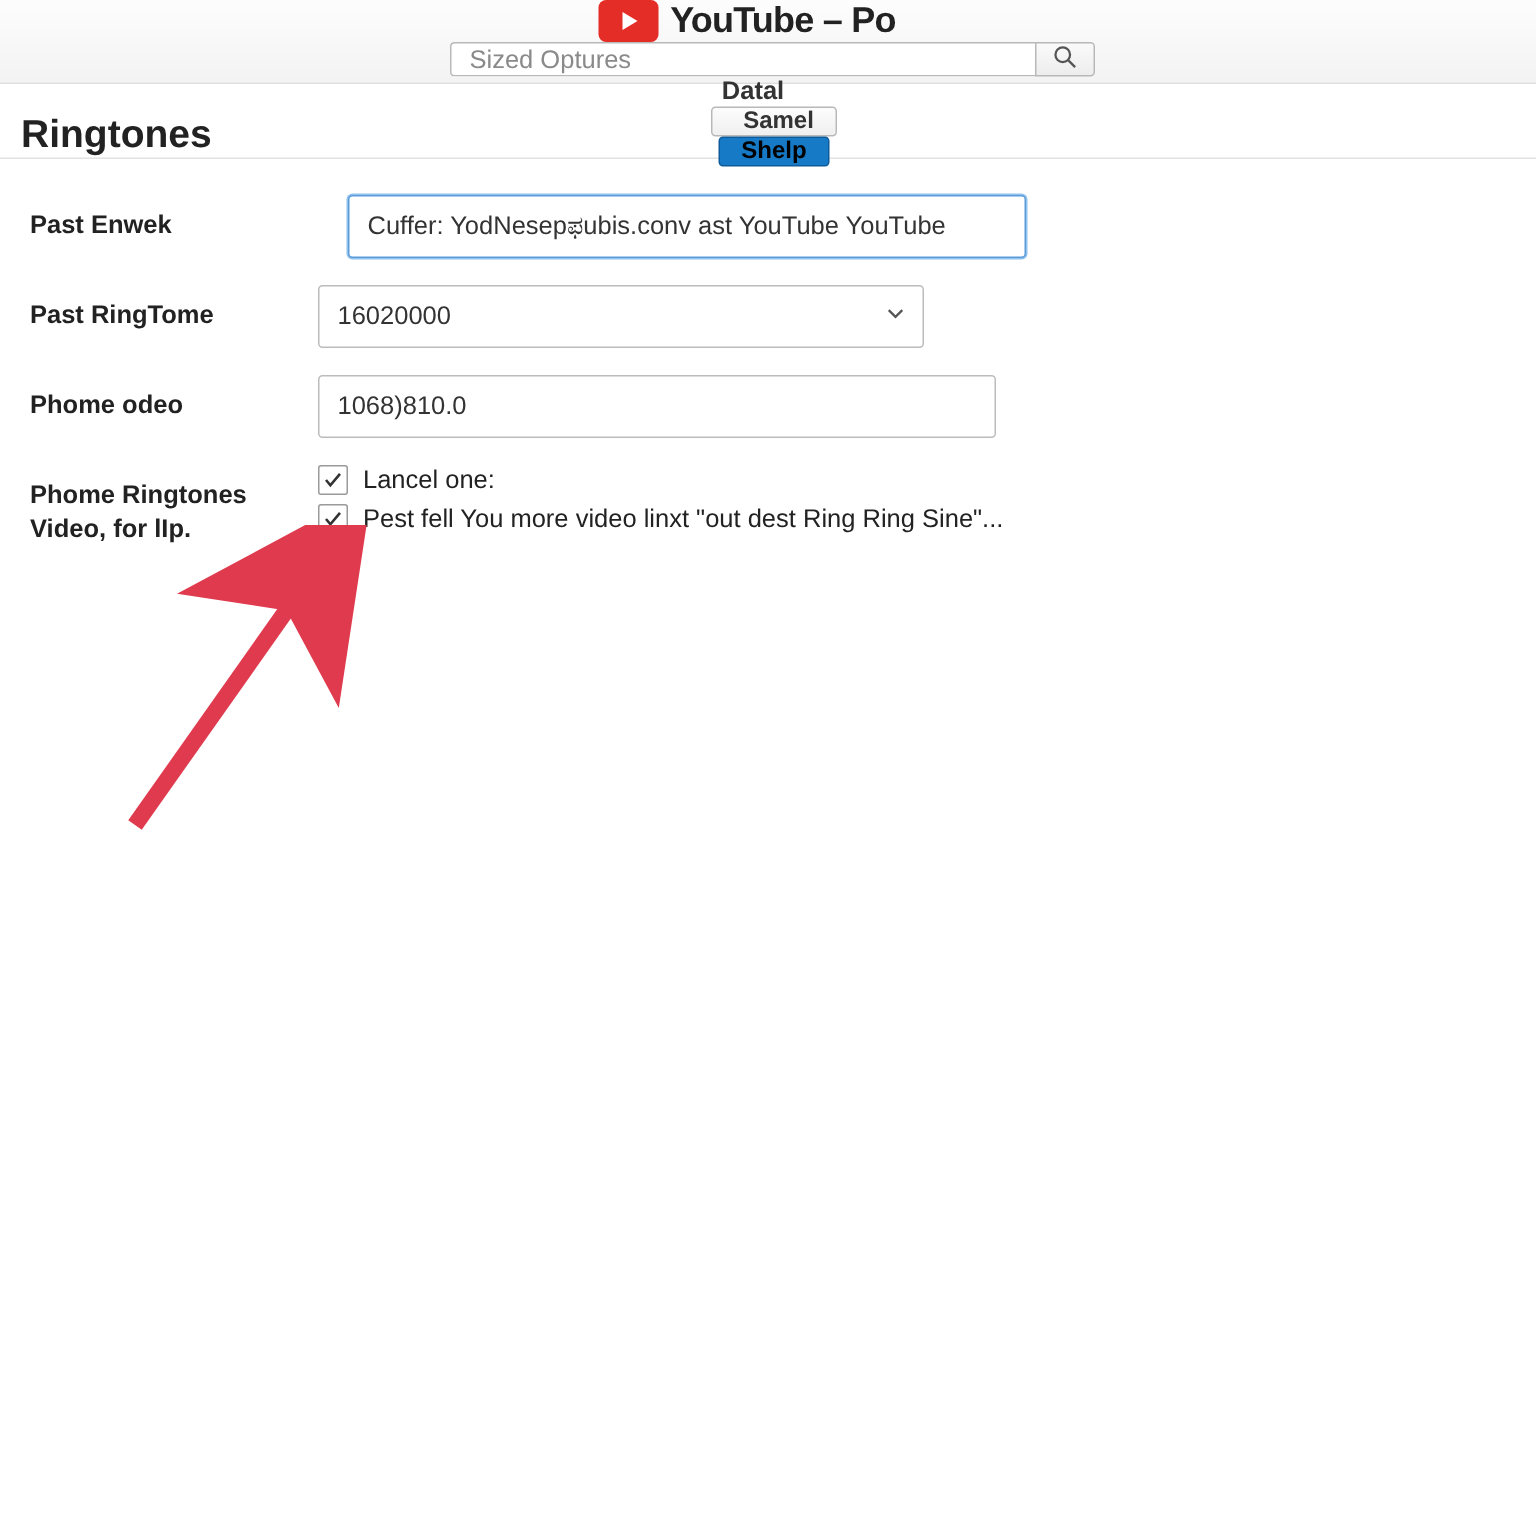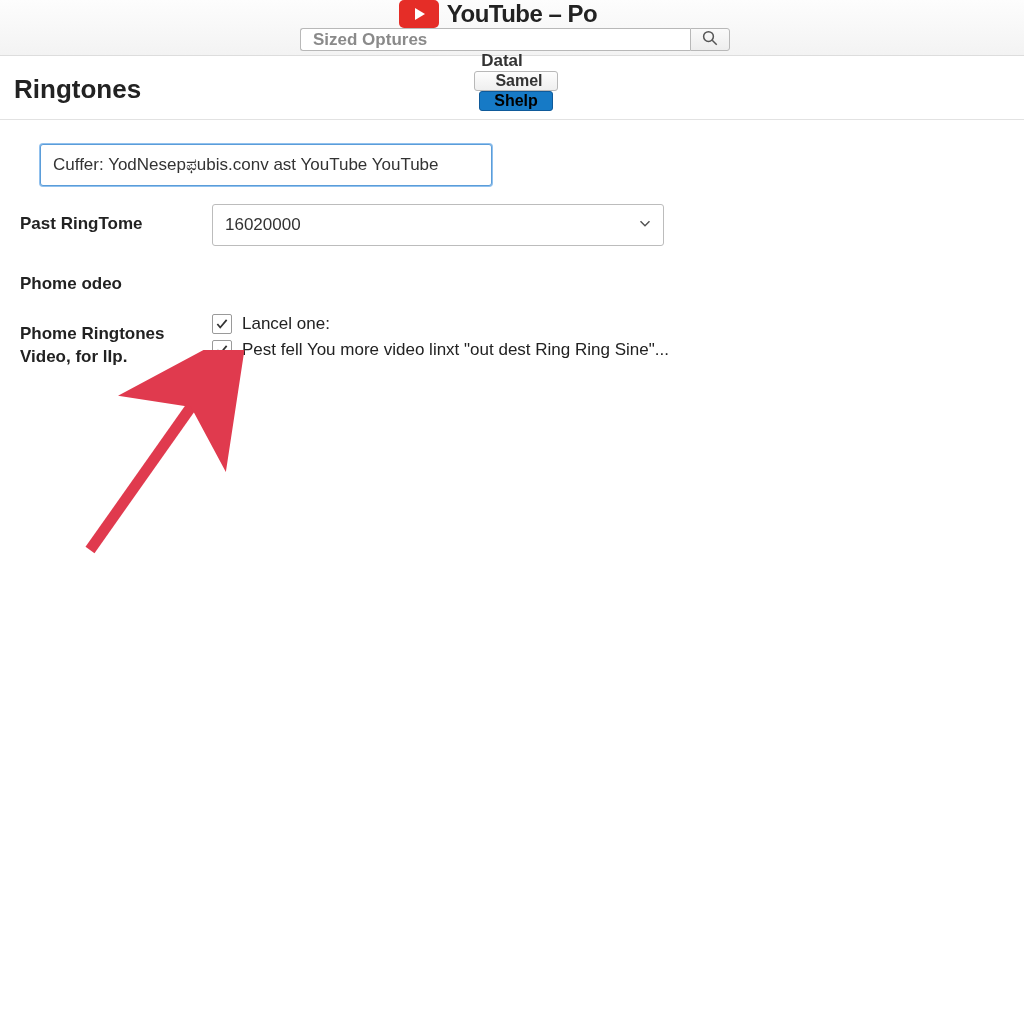--- a/index.html
+++ b/index.html
@@ -51,21 +51,20 @@
   }
   .searchbox {
     width: 390px;
     border: 1px solid #b8b8b8;
     border-right: none;
     border-radius: 3px 0 0 3px;
     padding: 0 12px;
     font-size: 17px;
     color: #737373;
     background: #fff;
-    font-weight: bold;
   }
   .searchbox::placeholder { color: #8a8a8a; }
   .searchbtn {
     width: 40px;
     border: 1px solid #b8b8b8;
     border-radius: 0 3px 3px 0;
     background: linear-gradient(#fafafa, #ededed);
     display: flex;
     align-items: center;
     justify-content: center;
@@ -101,21 +100,20 @@
     border: 1px solid #0f5a9a;
     color: #000000;
   }
 
   .page {
     padding: 18px 14px 0 14px;
   }
   .page-title {
     font-size: 26px;
     font-weight: 700;
-    margin-bottom: 14px;
   }
   .hr {
     border: none;
     border-top: 1px solid #e2e2e2;
     margin: 0 -14px 24px -14px;
   }
 
   .form { padding-left: 6px; }
   .row {
     display: flex;
@@ -140,21 +138,21 @@
     color: #333;
     background: #fff;
   }
   .textinput.active {
     border-color: #5b9dd9;
     box-shadow: 0 0 0 1px #91c1ee;
     margin-left: 20px;
   }
   .selectwrap {
     position: relative;
-    width: 452px;
+    width: 404px;
     height: 42px;
   }
   .selectwrap .textinput { width: 100%; padding-right: 36px; }
   .chev {
     position: absolute;
     right: 10px;
     top: 50%;
     transform: translateY(-50%);
     pointer-events: none;
   }
@@ -233,20 +231,21 @@
   </button>
 </div>
 
 <div class="page">
   <h1 class="page-title">Ringtones</h1>
   <hr class="hr">
 
   <div class="form">
 
     <div class="row">
+      <div class="label">Past Enwek</div>
       <div class="field">
         <input class="textinput active" type="text" value="Cuffer: YodNesepಫubis.conv ast YouTube YouTube" style="">
       </div>
     </div>
 
     <div class="row">
       <div class="label">Past RingTome</div>
       <div class="field">
         <div class="selectwrap">
           <input class="textinput" type="text" readonly="" value="16020000" style="">
@@ -254,20 +253,23 @@
             <svg width="18" height="18" viewBox="0 0 24 24" fill="none" stroke="#555" stroke-width="2">
                 <polyline points="6 9 12 15 18 9"></polyline>
               </svg>
           </span>
         </div>
       </div>
     </div>
 
     <div class="row">
       <div class="label">Phome odeo</div>
+      <div class="field">
+        <input class="textinput" type="text" value="1068)810.0" style="">
+      </div>
     </div>
 
     <div class="row">
       <div class="label">Phome Ringtones Video, for lIp.</div>
       <div class="field">
         <div class="check-row">
           <span class="cbox">
             <svg width="14" height="14" viewBox="0 0 24 24" fill="none" stroke="#333" stroke-width="3">
                 <polyline points="4 12 9 18 20 5"></polyline>
               </svg>

